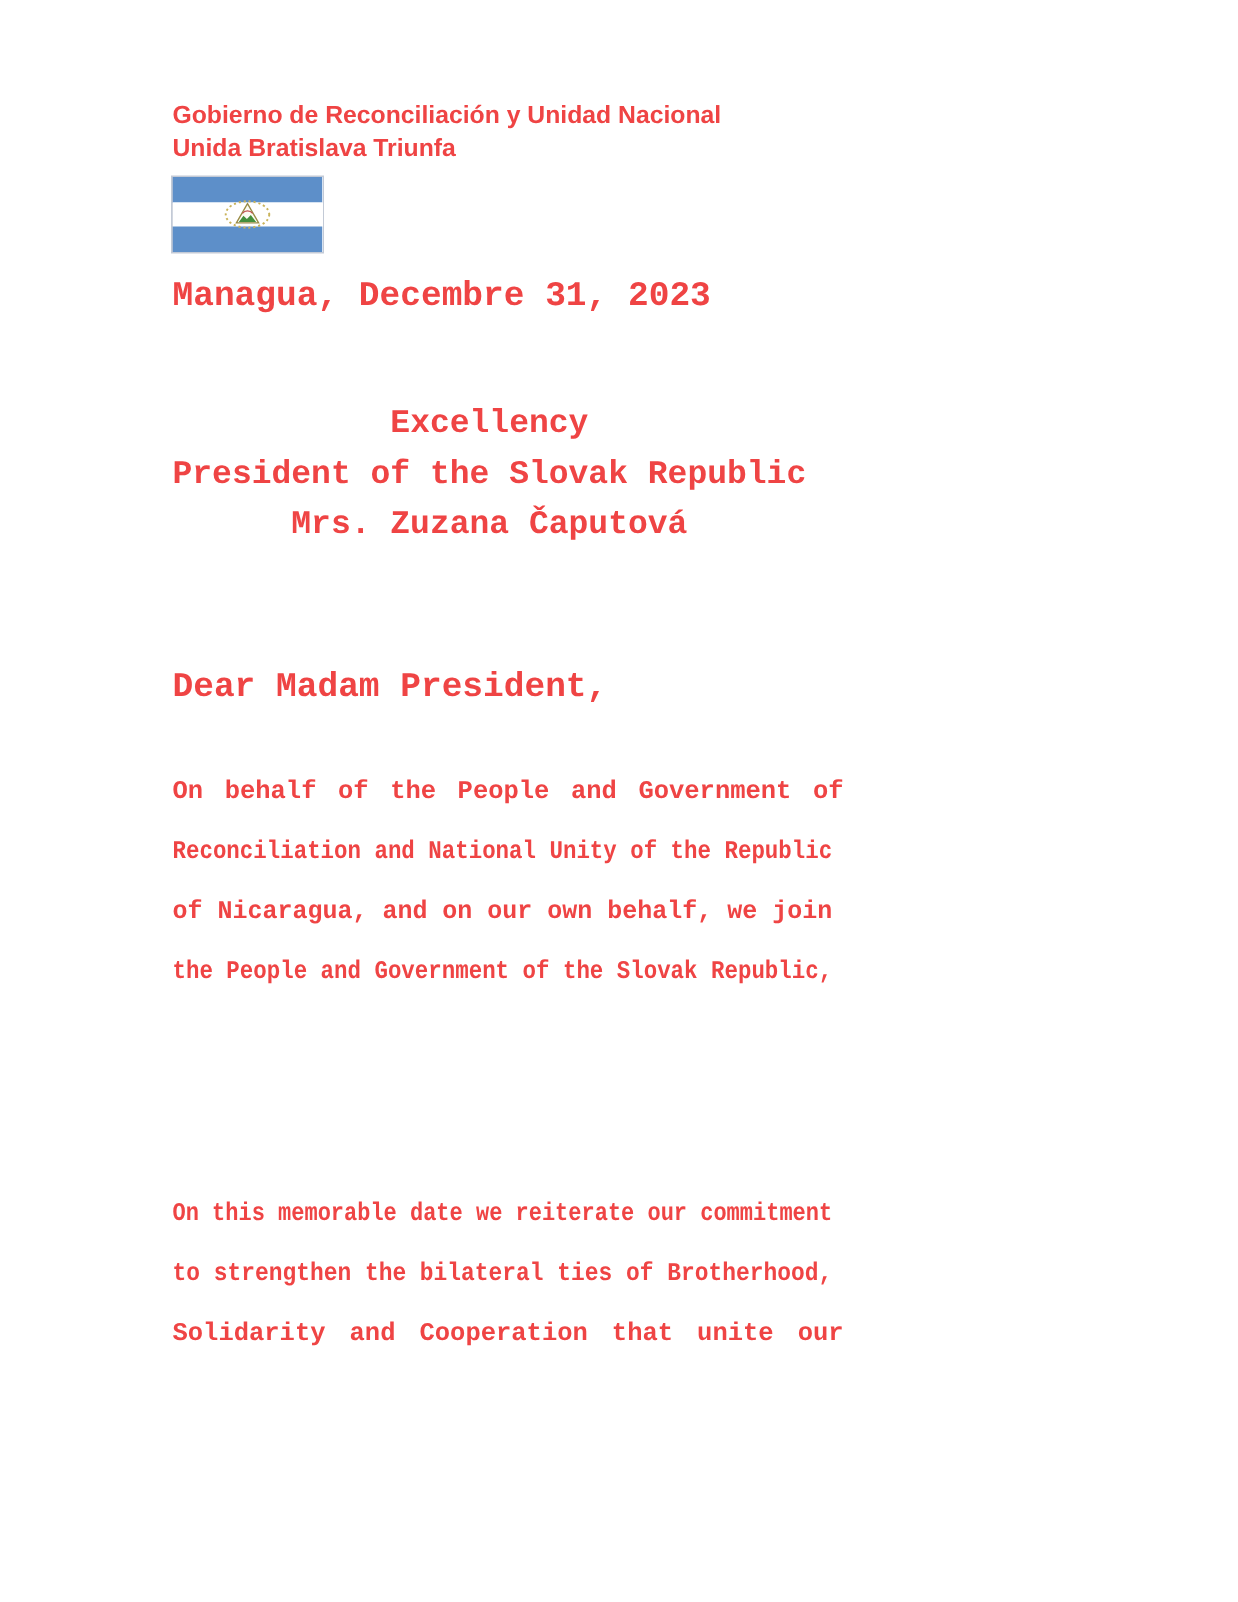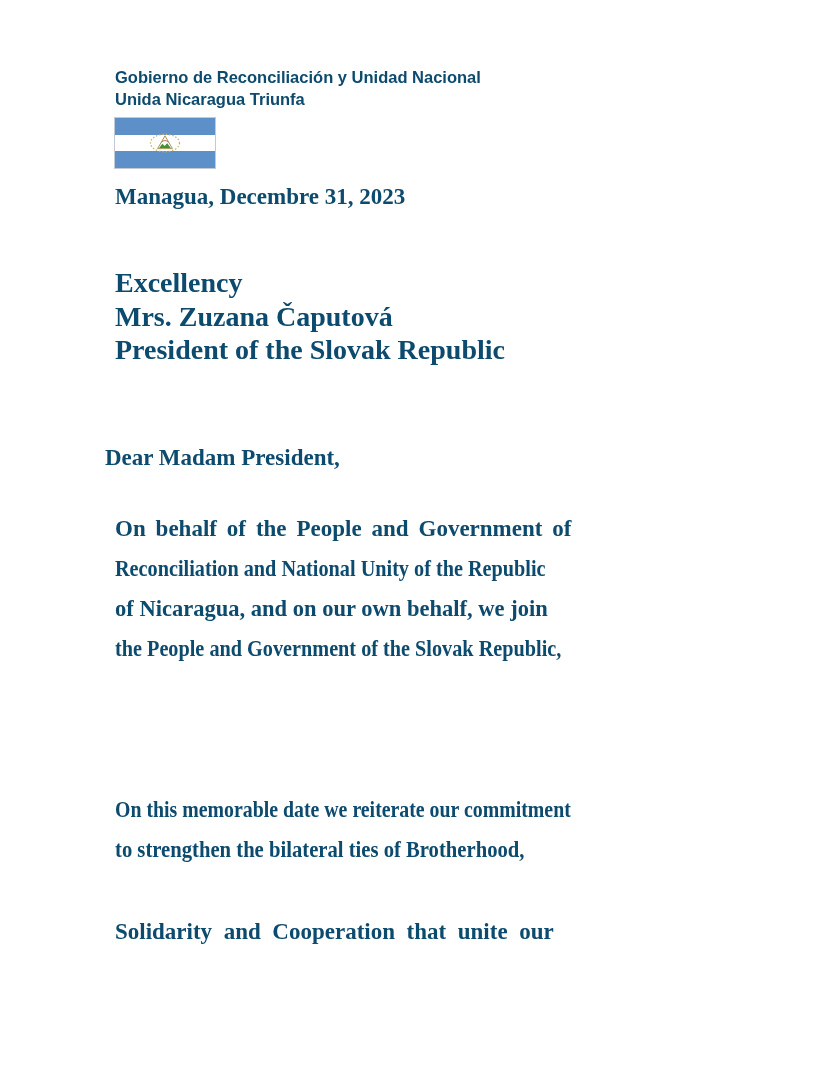--- a/index.html
+++ b/index.html
@@ -3,24 +3,24 @@
 <meta charset="utf-8">
 <style>
   html, body { margin: 0; padding: 0; background: #e8e8e8; }
   #page {
     position: relative;
     width: 825px;
     height: 1068px;
     margin: 0 auto;
     background: #ffffff;
     overflow: hidden;
-    color: #0c4a6e;
+    color: #ef4444;
   }
   .sans  { font-family: "Liberation Sans", "DejaVu Sans", sans-serif; }
-  .mono  { font-family: Liberation Serif, serif; }
+  .mono  { font-family: Liberation Mono, monospace; }
 
   .letterhead {
     position: absolute;
     left: 115px;
     top: 66px;
     font-weight: bold;
     font-size: 16.5px;
     line-height: 22px;
     white-space: nowrap;
   }
@@ -39,90 +39,91 @@
     font-weight: bold;
     font-size: 23px;
     line-height: 28px;
     white-space: nowrap;
   }
   .recipient {
     position: absolute;
     left: 115px;
     top: 266px;
     font-weight: bold;
-    font-size: 28px;
+    font-size: 22px;
     line-height: 33.7px;
+    text-align: center;
   }
   .salutation {
     position: absolute;
-    left: 105px;
+    left: 115px;
     top: 441px;
     font-weight: bold;
     font-size: 23px;
     line-height: 34px;
     white-space: nowrap;
   }
   .para {
     position: absolute;
     left: 115px;
     width: 595px;
     font-weight: bold;
-    font-size: 23px;
+    font-size: 17px;
     line-height: 40px;
   }
   .para-1 { top: 509px; }
   .para-2 { top: 790px; }
   .pline {
     white-space: nowrap;
     width: max-content;
     transform-origin: 0 50%;
     height: 40px;
   }
   .rline { white-space: nowrap; }
 </style>
 </head>
 <body>
 
 <div id="page">
 
   <div class="letterhead sans">
     <div>Gobierno de Reconciliación y Unidad Nacional</div>
-    <div>Unida Nicaragua Triunfa</div>
+    <div>Unida Bratislava Triunfa</div>
   </div>
 
   <div class="flag">
     <svg width="100" height="50" viewBox="0 0 100 50">
       <rect x="0" y="0" width="100" height="17" fill="#5d8fc9"></rect>
       <rect x="0" y="17" width="100" height="16" fill="#ffffff"></rect>
       <rect x="0" y="33" width="100" height="17" fill="#5d8fc9"></rect>
       <g>
         <ellipse cx="50" cy="25" rx="14.5" ry="8.8" fill="none" stroke="#c9b35a" stroke-width="1.3" stroke-dasharray="1.4 1.9"></ellipse>
         <path d="M50,17.8 L42.6,30.6 L57.4,30.6 Z" fill="#fbfbf2" stroke="#9a8c46" stroke-width="0.9"></path>
         <path d="M46.6,24.2 A4.3,4.3 0 0 1 53.4,24.2" fill="none" stroke="#c05050" stroke-width="0.8"></path>
         <path d="M44.2,30 L47.3,25.8 L49.6,28 L52.2,25.3 L55.8,30 Z" fill="#44903c"></path>
       </g>
     </svg>
   </div>
 
   <div class="date-line mono">Managua, Decembre 31, 2023</div>
 
   <div class="recipient mono">
     <div class="rline">Excellency</div>
+    <div class="rline">President of the Slovak Republic</div>
     <div class="rline">Mrs. Zuzana Čaputová</div>
-    <div class="rline">President of the Slovak Republic</div>
   </div>
 
   <div class="salutation mono">Dear Madam President,</div>
 
   <div class="para para-1 mono">
     <div class="pline" style="word-spacing: 4.15625px;">On behalf of the People and Government of</div>
     <div class="pline" style="transform: scaleX(0.879771);">Reconciliation and National Unity of the Republic</div>
     <div class="pline" style="transform: scaleX(0.979726);">of Nicaragua, and on our own behalf, we join</div>
     <div class="pline" style="transform: scaleX(0.879771);">the People and Government of the Slovak Republic,</div>
   </div>
 
   <div class="para para-2 mono">
     <div class="pline" style="transform: scaleX(0.862163);">On this memorable date we reiterate our commitment</div>
     <div class="pline" style="transform: scaleX(0.898092);">to strengthen the bilateral ties of Brotherhood,</div>
-    <div class="pline" style="word-spacing: 5.81875px; margin-top: 42px;">Solidarity and Cooperation that unite our</div>
+    <div class="pline" style="word-spacing: 5.81875px;">Solidarity and Cooperation that unite our</div>
   </div>
 
 </div>
 
 </body></html>

